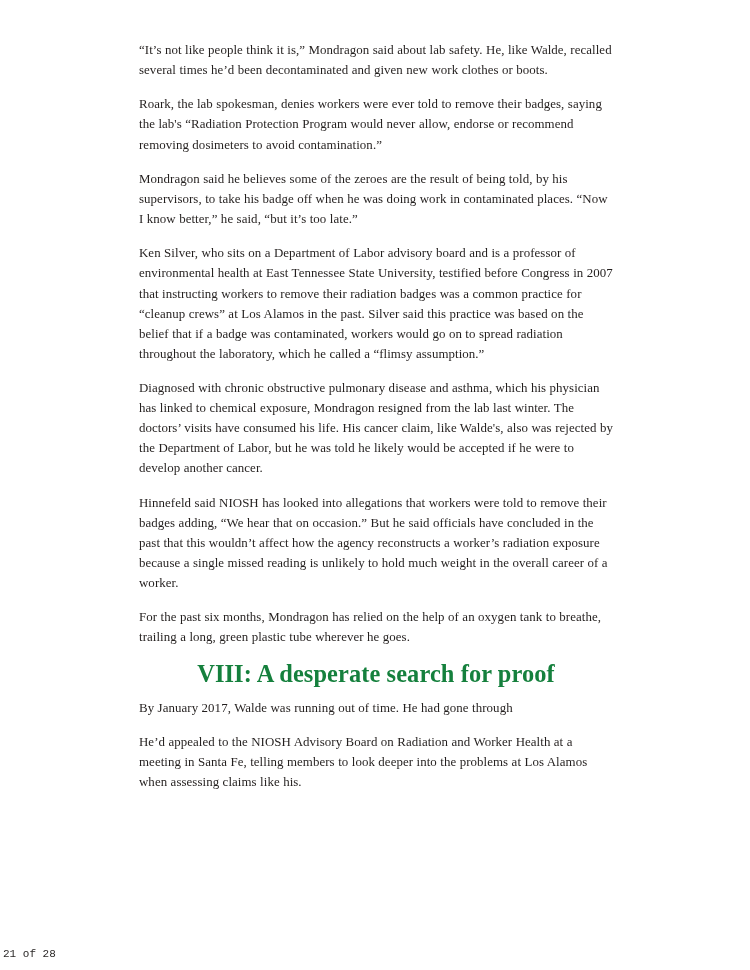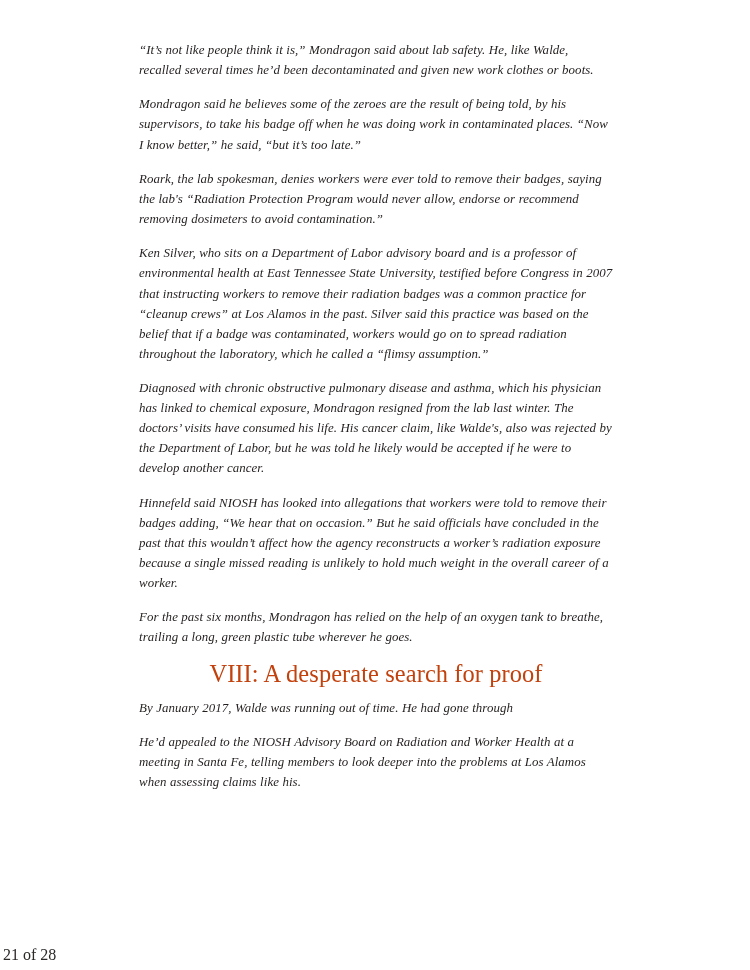--- a/index.html
+++ b/index.html
@@ -35,65 +35,64 @@
 
   .para {
     font-family: "Liberation Serif", "DejaVu Serif", serif;
     font-size: 12.9px;
     line-height: 20.1px;
     color: #231f1e;
     margin: 0 0 14.2px 0;
     text-align: left;
     letter-spacing: 0.005em;
     word-spacing: 0.012em;
-    font-style: italic;
   }
 
   .para:last-child {
     margin-bottom: 0;
   }
 
   .section-heading {
     font-family: "Liberation Serif", "DejaVu Serif", serif;
     font-size: 24.4px;
     line-height: 30px;
-    font-weight: 400;
-    color: #c2410c;
+    font-weight: 700;
+    color: #15803d;
     text-align: center;
     margin: 11px 0 9px 0;
     letter-spacing: 0.004em;
   }
 
   
   .para.after-heading {
     margin-top: 8px;
   }
 
   #page-footer {
     position: absolute;
     left: 3px;
     top: 948px;
-    font-family: Liberation Serif, serif;
-    font-size: 16px;
+    font-family: Liberation Mono, monospace;
+    font-size: 11px;
     line-height: 13px;
     color: #2b2827;
     white-space: nowrap;
   }
 </style>
 </head>
 <body>
 
 <div id="page">
 
   <div id="article">
 
     <div id="paras-before">
         <p class="para">“It’s not like people think it is,” Mondragon said about lab safety. He, like Walde, recalled several times he’d been decontaminated and given new work clothes or boots.</p>
+        <p class="para">Roark, the lab spokesman, denies workers were ever told to remove their badges, saying the lab's “Radiation Protection Program would never allow, endorse or recommend removing dosimeters to avoid contamination.”</p>
         <p class="para">Mondragon said he believes some of the zeroes are the result of being told, by his supervisors, to take his badge off when he was doing work in contaminated places. “Now I know better,” he said, “but it’s too late.”</p>
-        <p class="para">Roark, the lab spokesman, denies workers were ever told to remove their badges, saying the lab's “Radiation Protection Program would never allow, endorse or recommend removing dosimeters to avoid contamination.”</p>
         <p class="para">Ken Silver, who sits on a Department of Labor advisory board and is a professor of environmental health at East Tennessee State University, testified before Congress in 2007 that instructing workers to remove their radiation badges was a common practice for “cleanup crews” at Los Alamos in the past. Silver said this practice was based on the belief that if a badge was contaminated, workers would go on to spread radiation throughout the laboratory, which he called a “flimsy assumption.”</p>
         <p class="para">Diagnosed with chronic obstructive pulmonary disease and asthma, which his physician has linked to chemical exposure, Mondragon resigned from the lab last winter. The doctors’ visits have consumed his life. His cancer claim, like Walde's, also was rejected by the Department of Labor, but he was told he likely would be accepted if he were to develop another cancer.</p>
         <p class="para">Hinnefeld said NIOSH has looked into allegations that workers were told to remove their badges adding, “We hear that on occasion.” But he said officials have concluded in the past that this wouldn’t affect how the agency reconstructs a worker’s radiation exposure because a single missed reading is unlikely to hold much weight in the overall career of a worker.</p>
         <p class="para">For the past six months, Mondragon has relied on the help of an oxygen tank to breathe, trailing a long, green plastic tube wherever he goes.</p>
       </div>
 
     <h2 class="section-heading">VIII: A desperate search for proof</h2>
 
     <div id="paras-after">
         <p class="para after-heading">By January 2017, Walde was running out of time. He had gone through</p>

